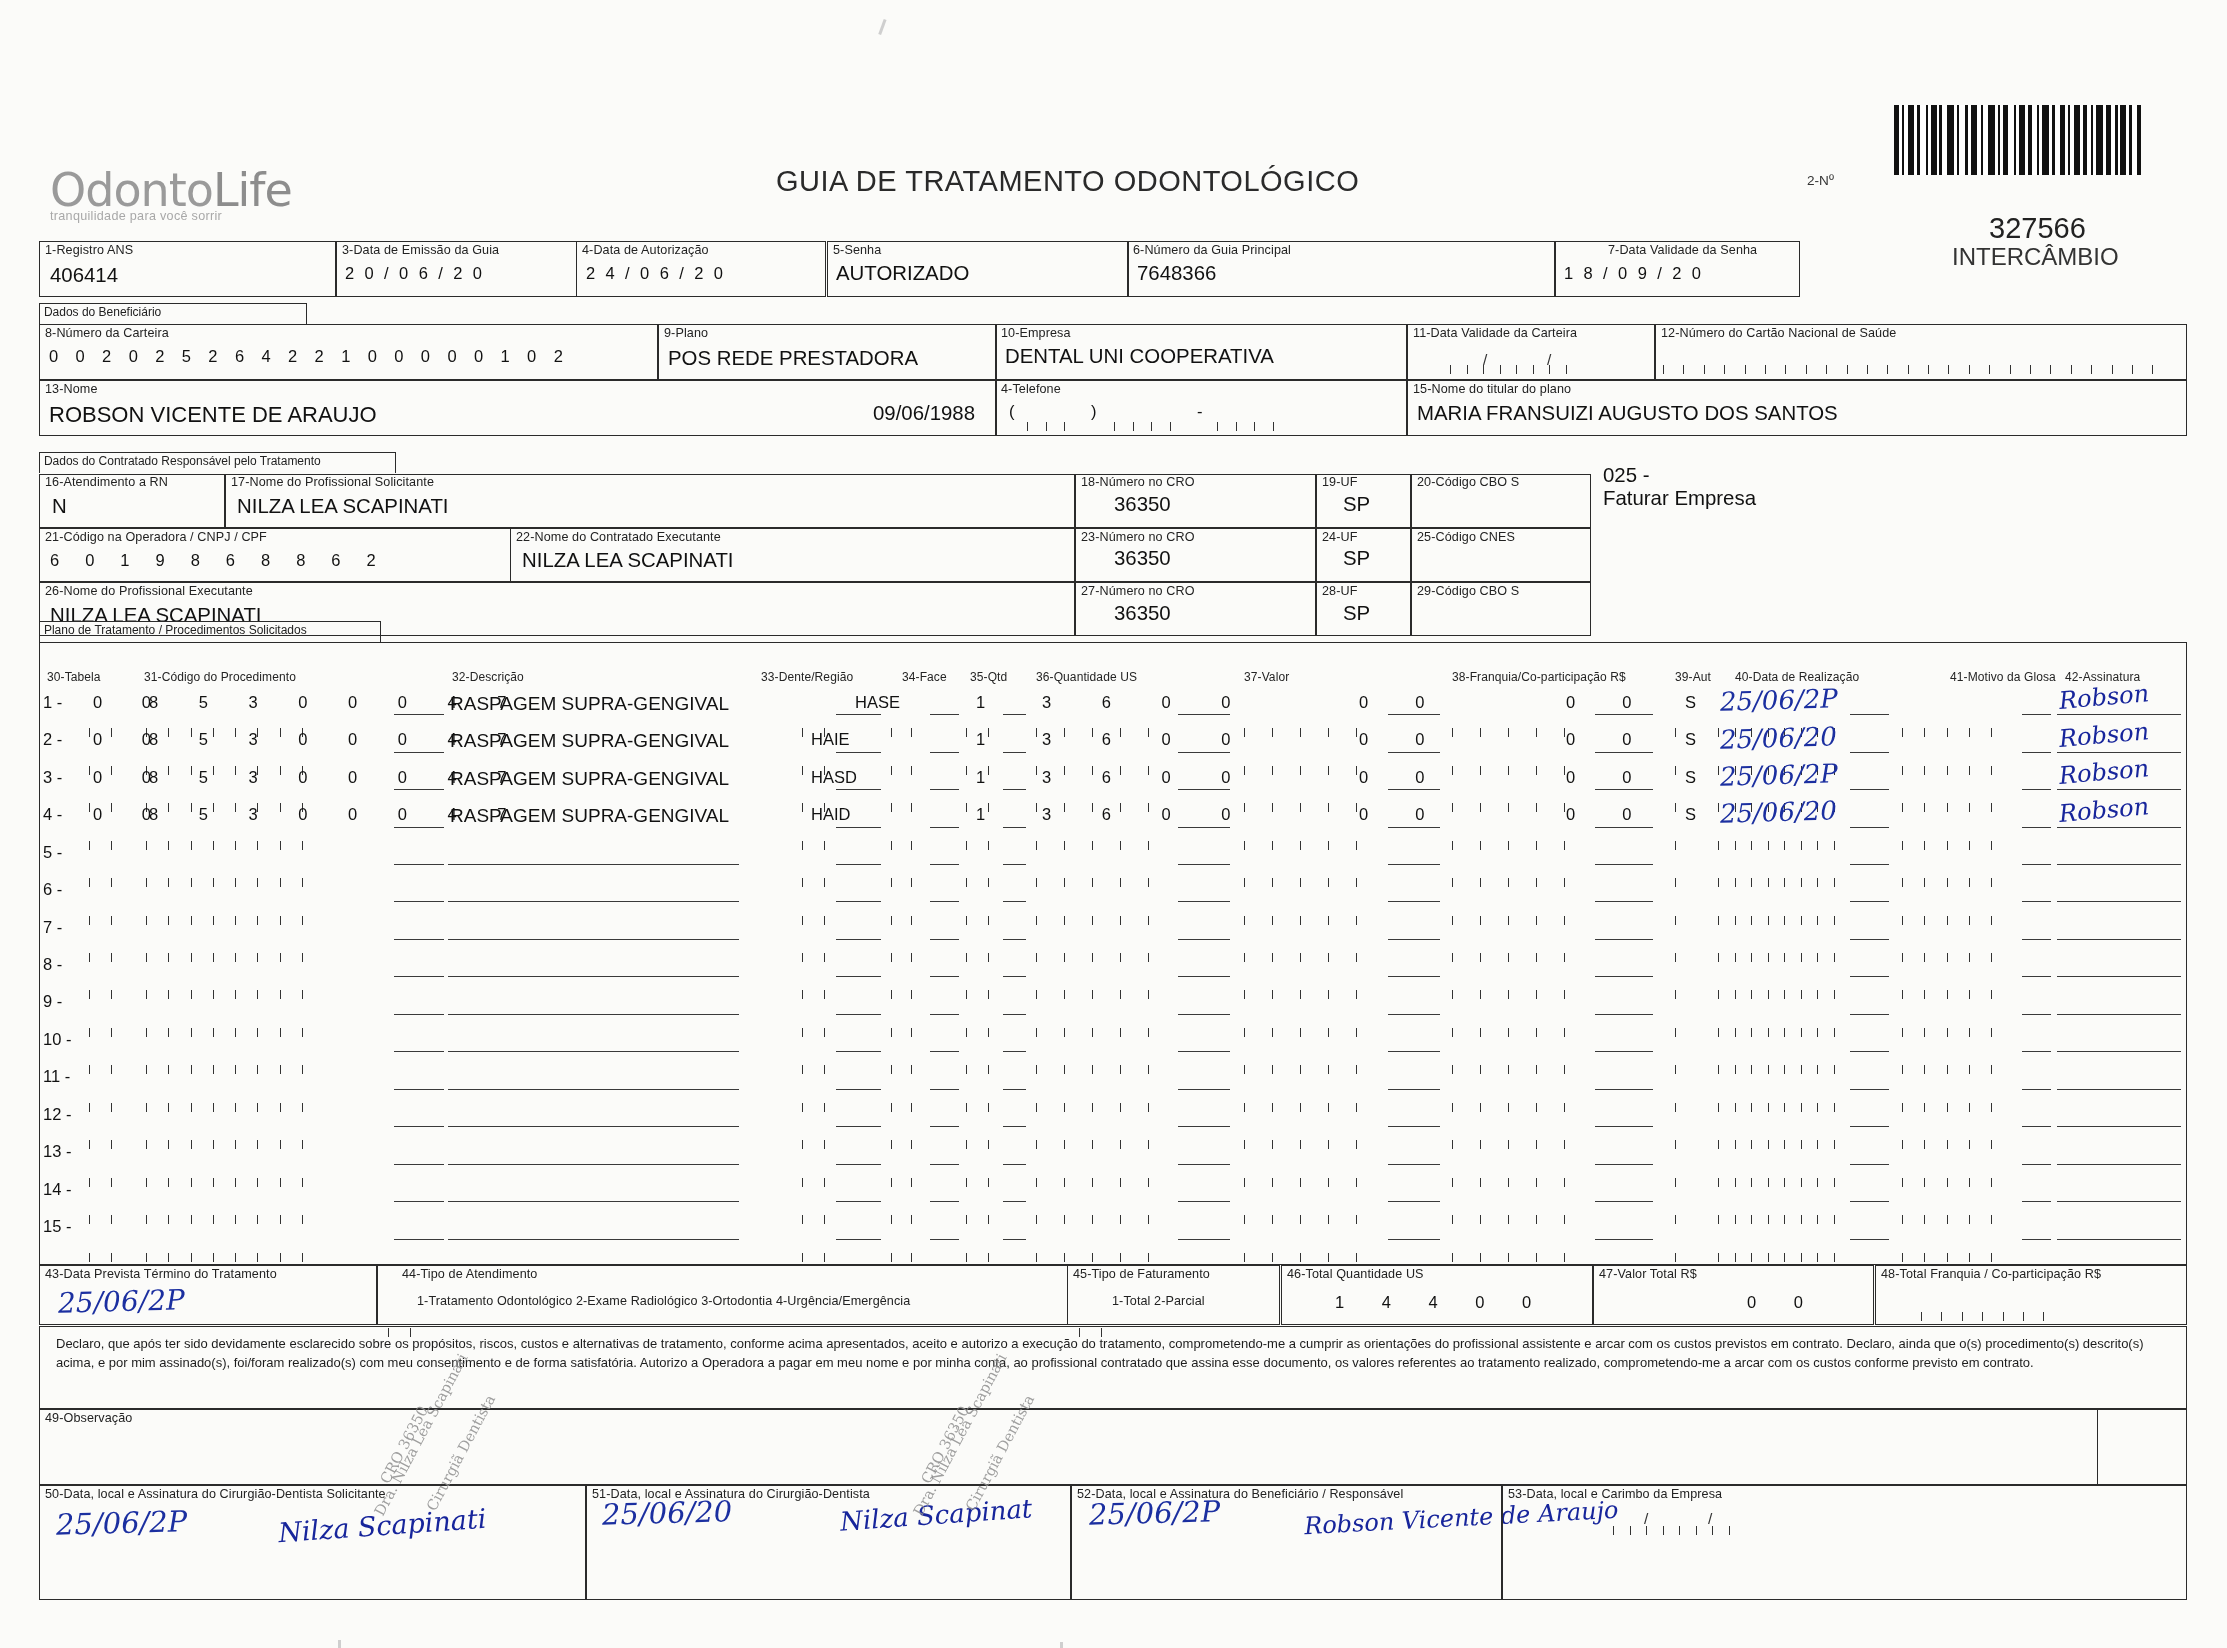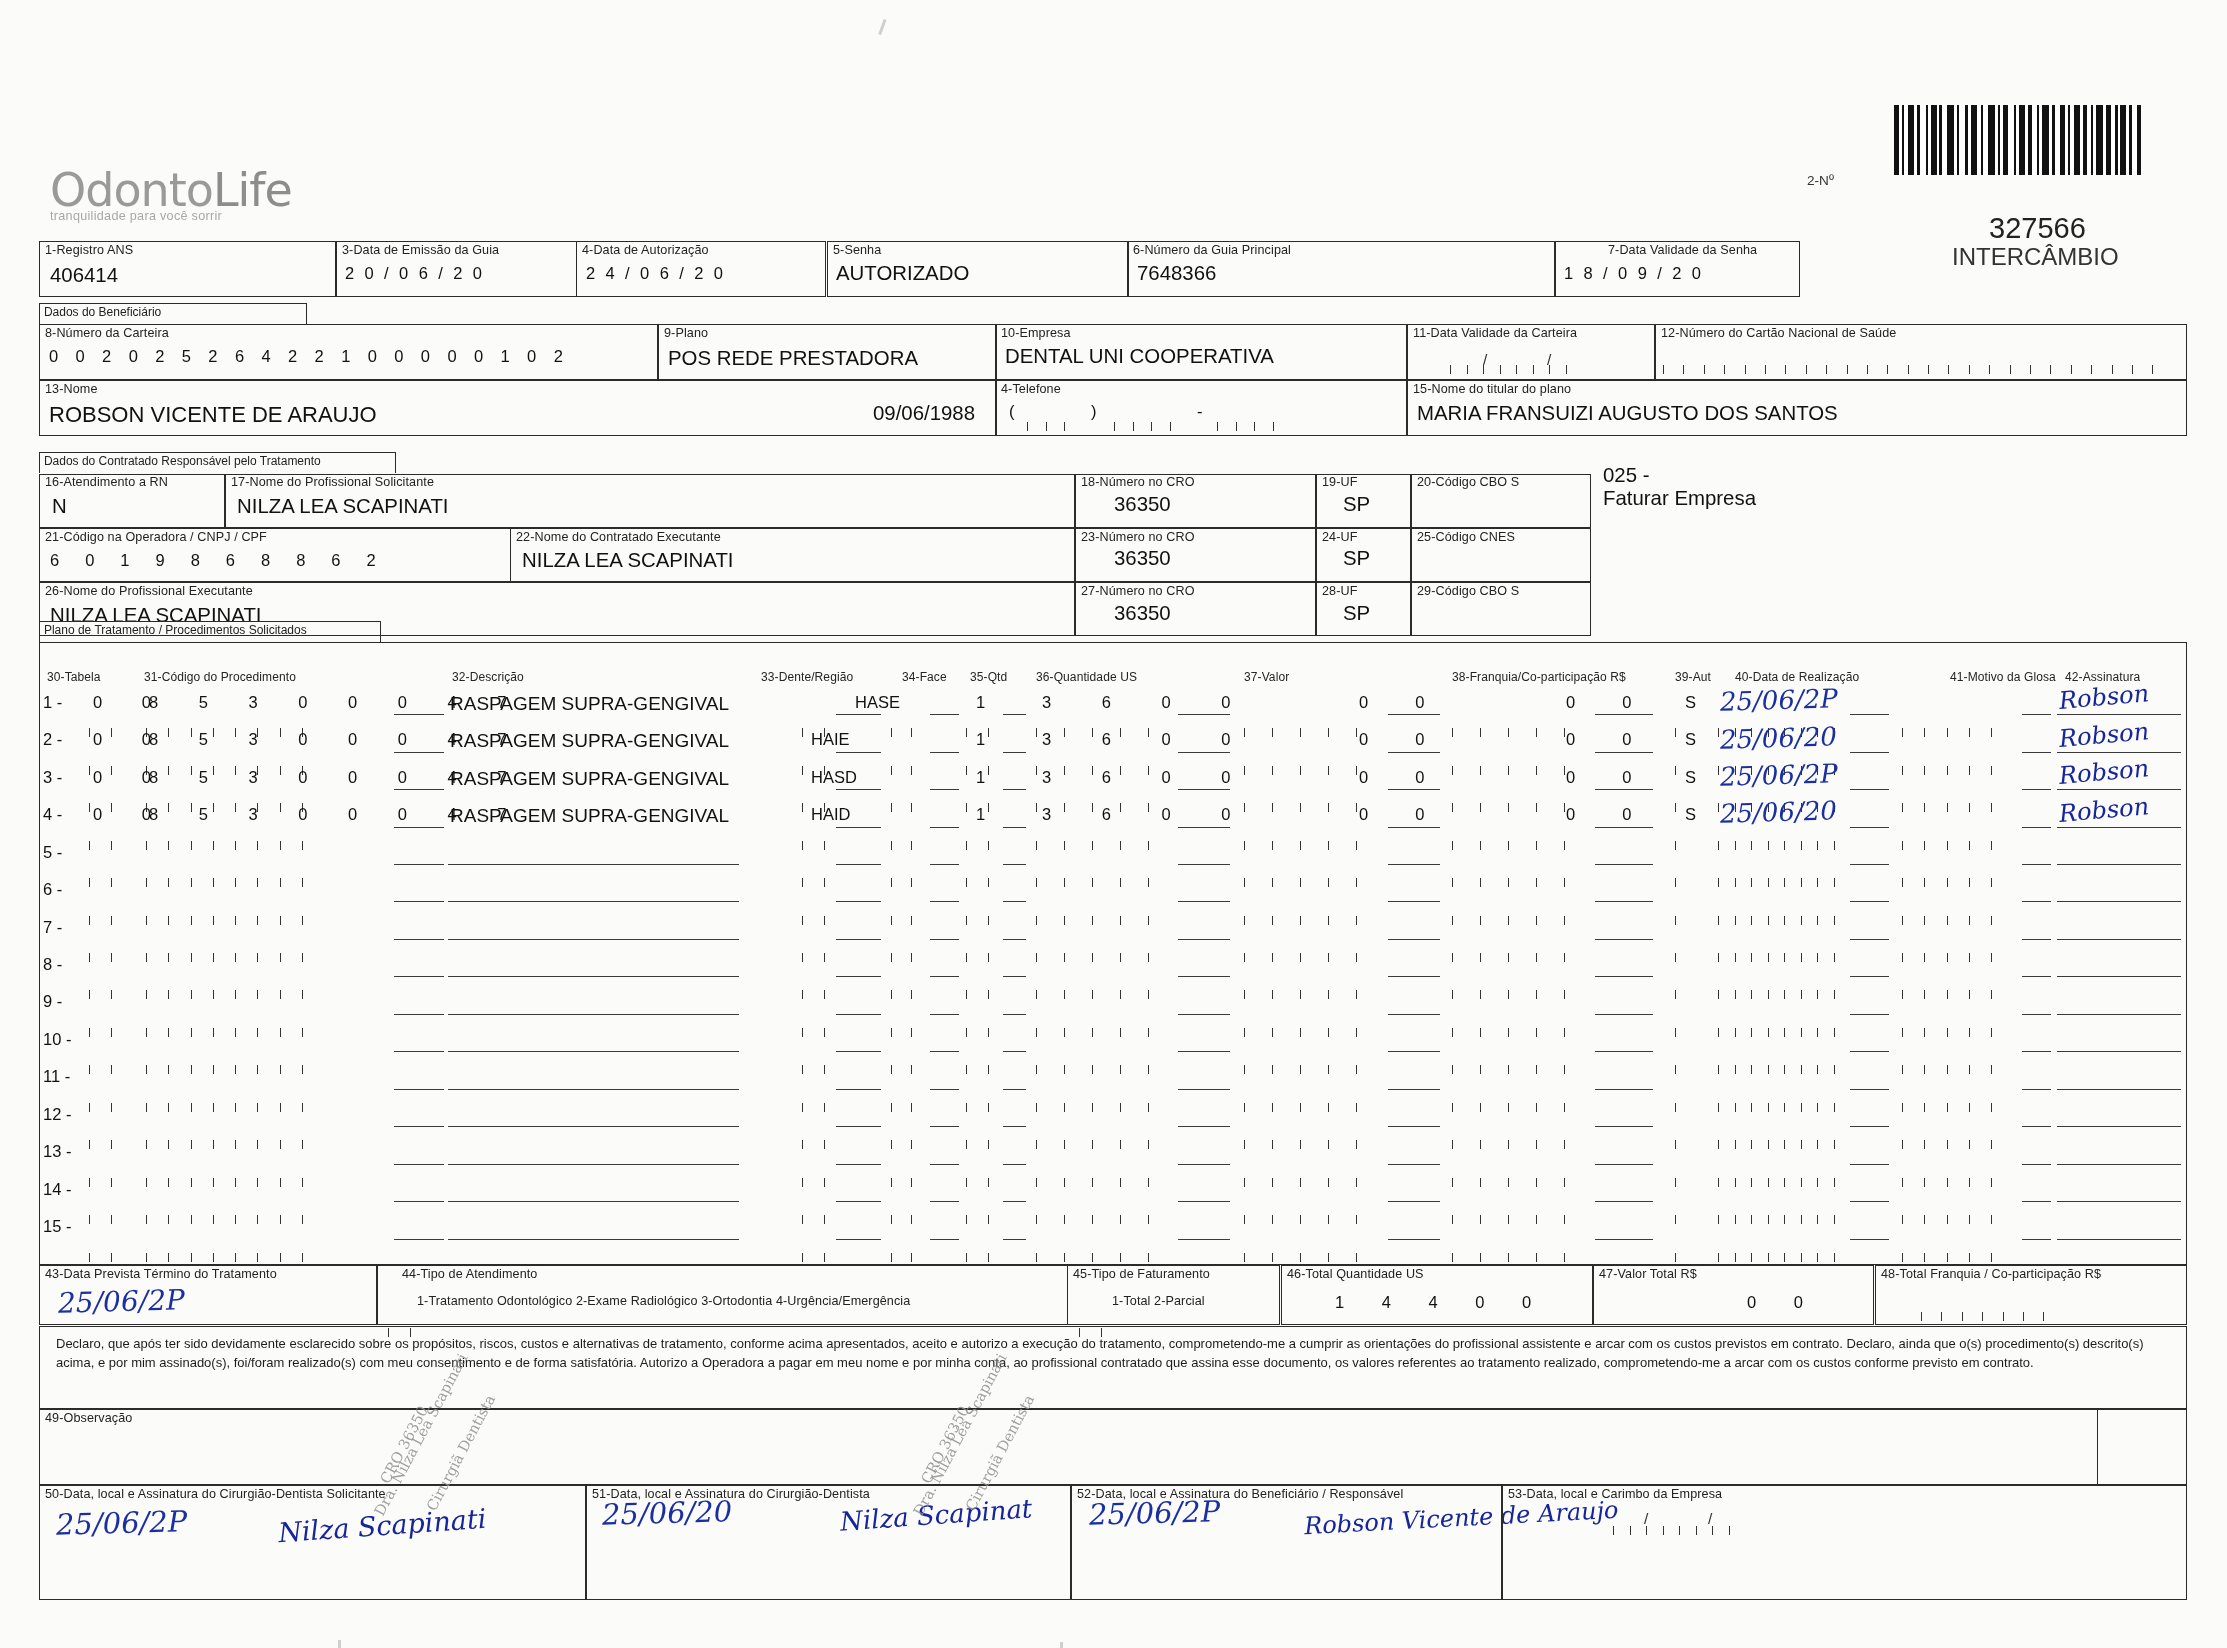--- a/index.html
+++ b/index.html
@@ -48,20 +48,21 @@
 </head>
 <body>
 
 <div class="page">
 
   <div class="logo">
     <div class="lg"><span>Odonto</span><b>Life</b></div>
     <div class="tag">tranquilidade para você sorrir</div>
   </div>
 
+  <div class="title" style="left:776px;top:165px;">GUIA DE TRATAMENTO ODONTOLÓGICO</div>
 
   <div class="tiny" style="left:1807px;top:173px;font-size:13.6px;">2-Nº</div>
 
   <div class="barcode">
     <i style="width:4.9px"></i>
       <i style="width:2.9px;background:#fff"></i>
       <i style="width:1.9px"></i>
       <i style="width:3.9px;background:#fff"></i>
     <i style="width:6.8px"></i>
       <i style="width:2.9px;background:#fff"></i>

